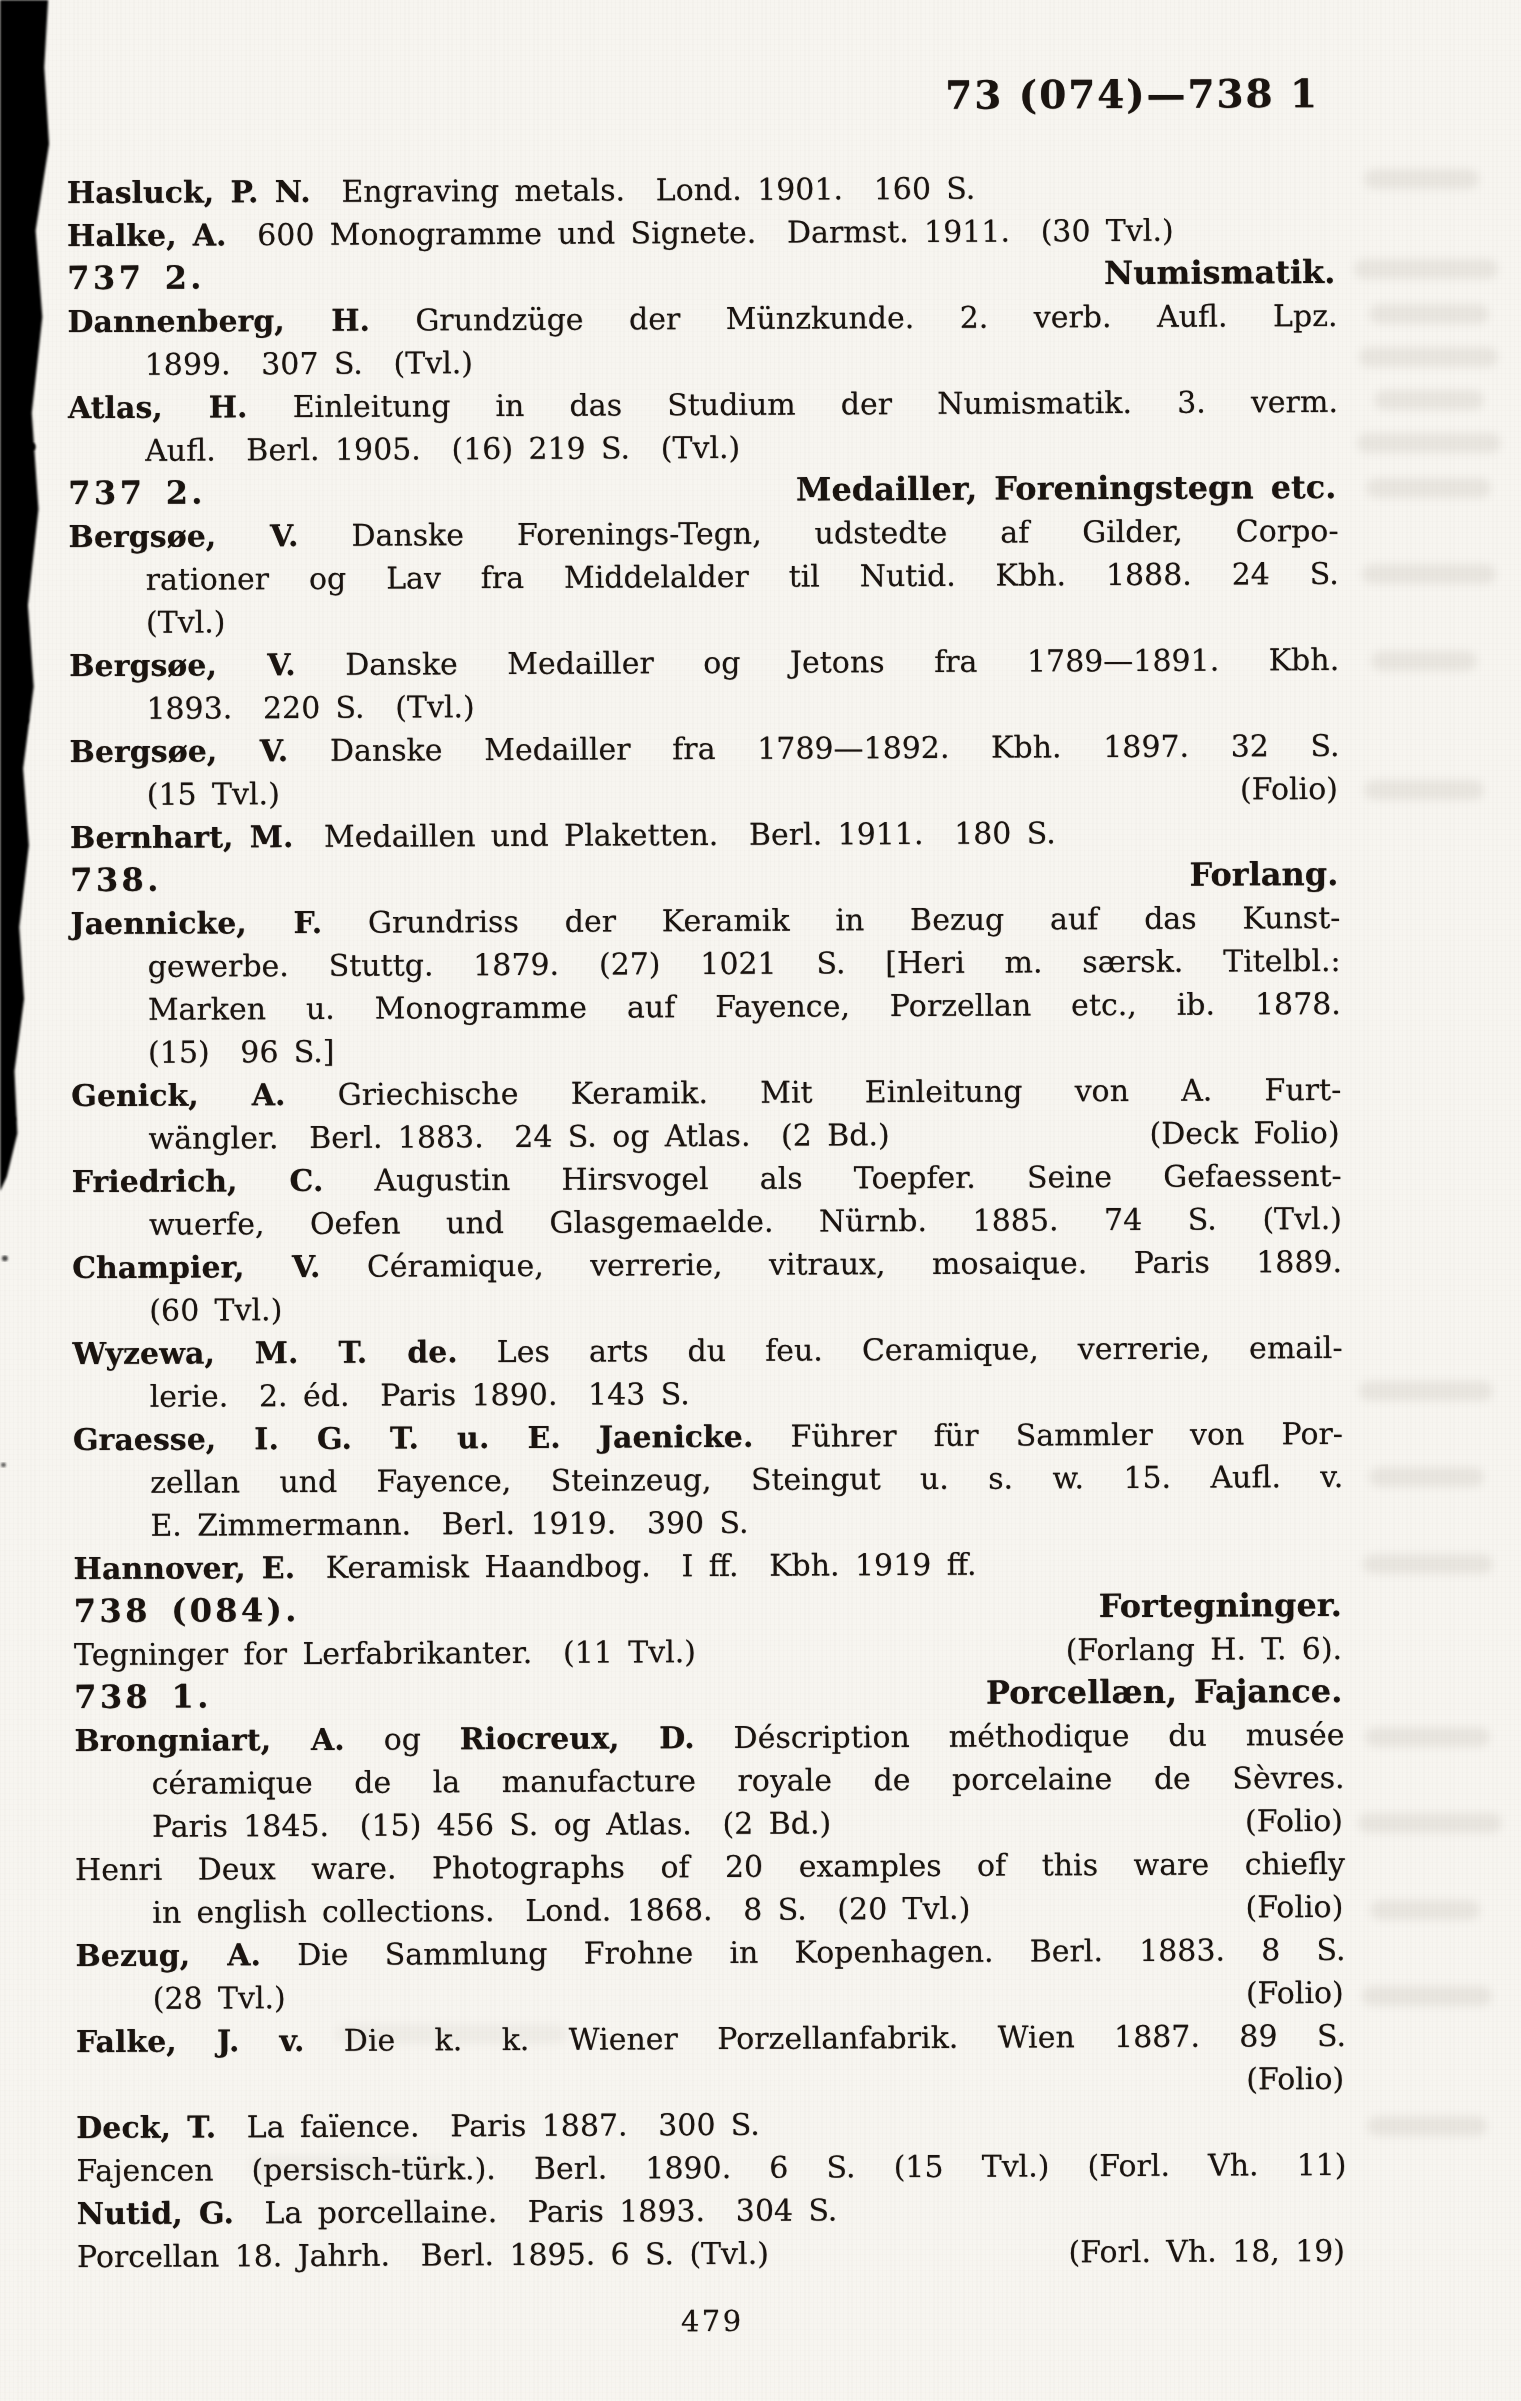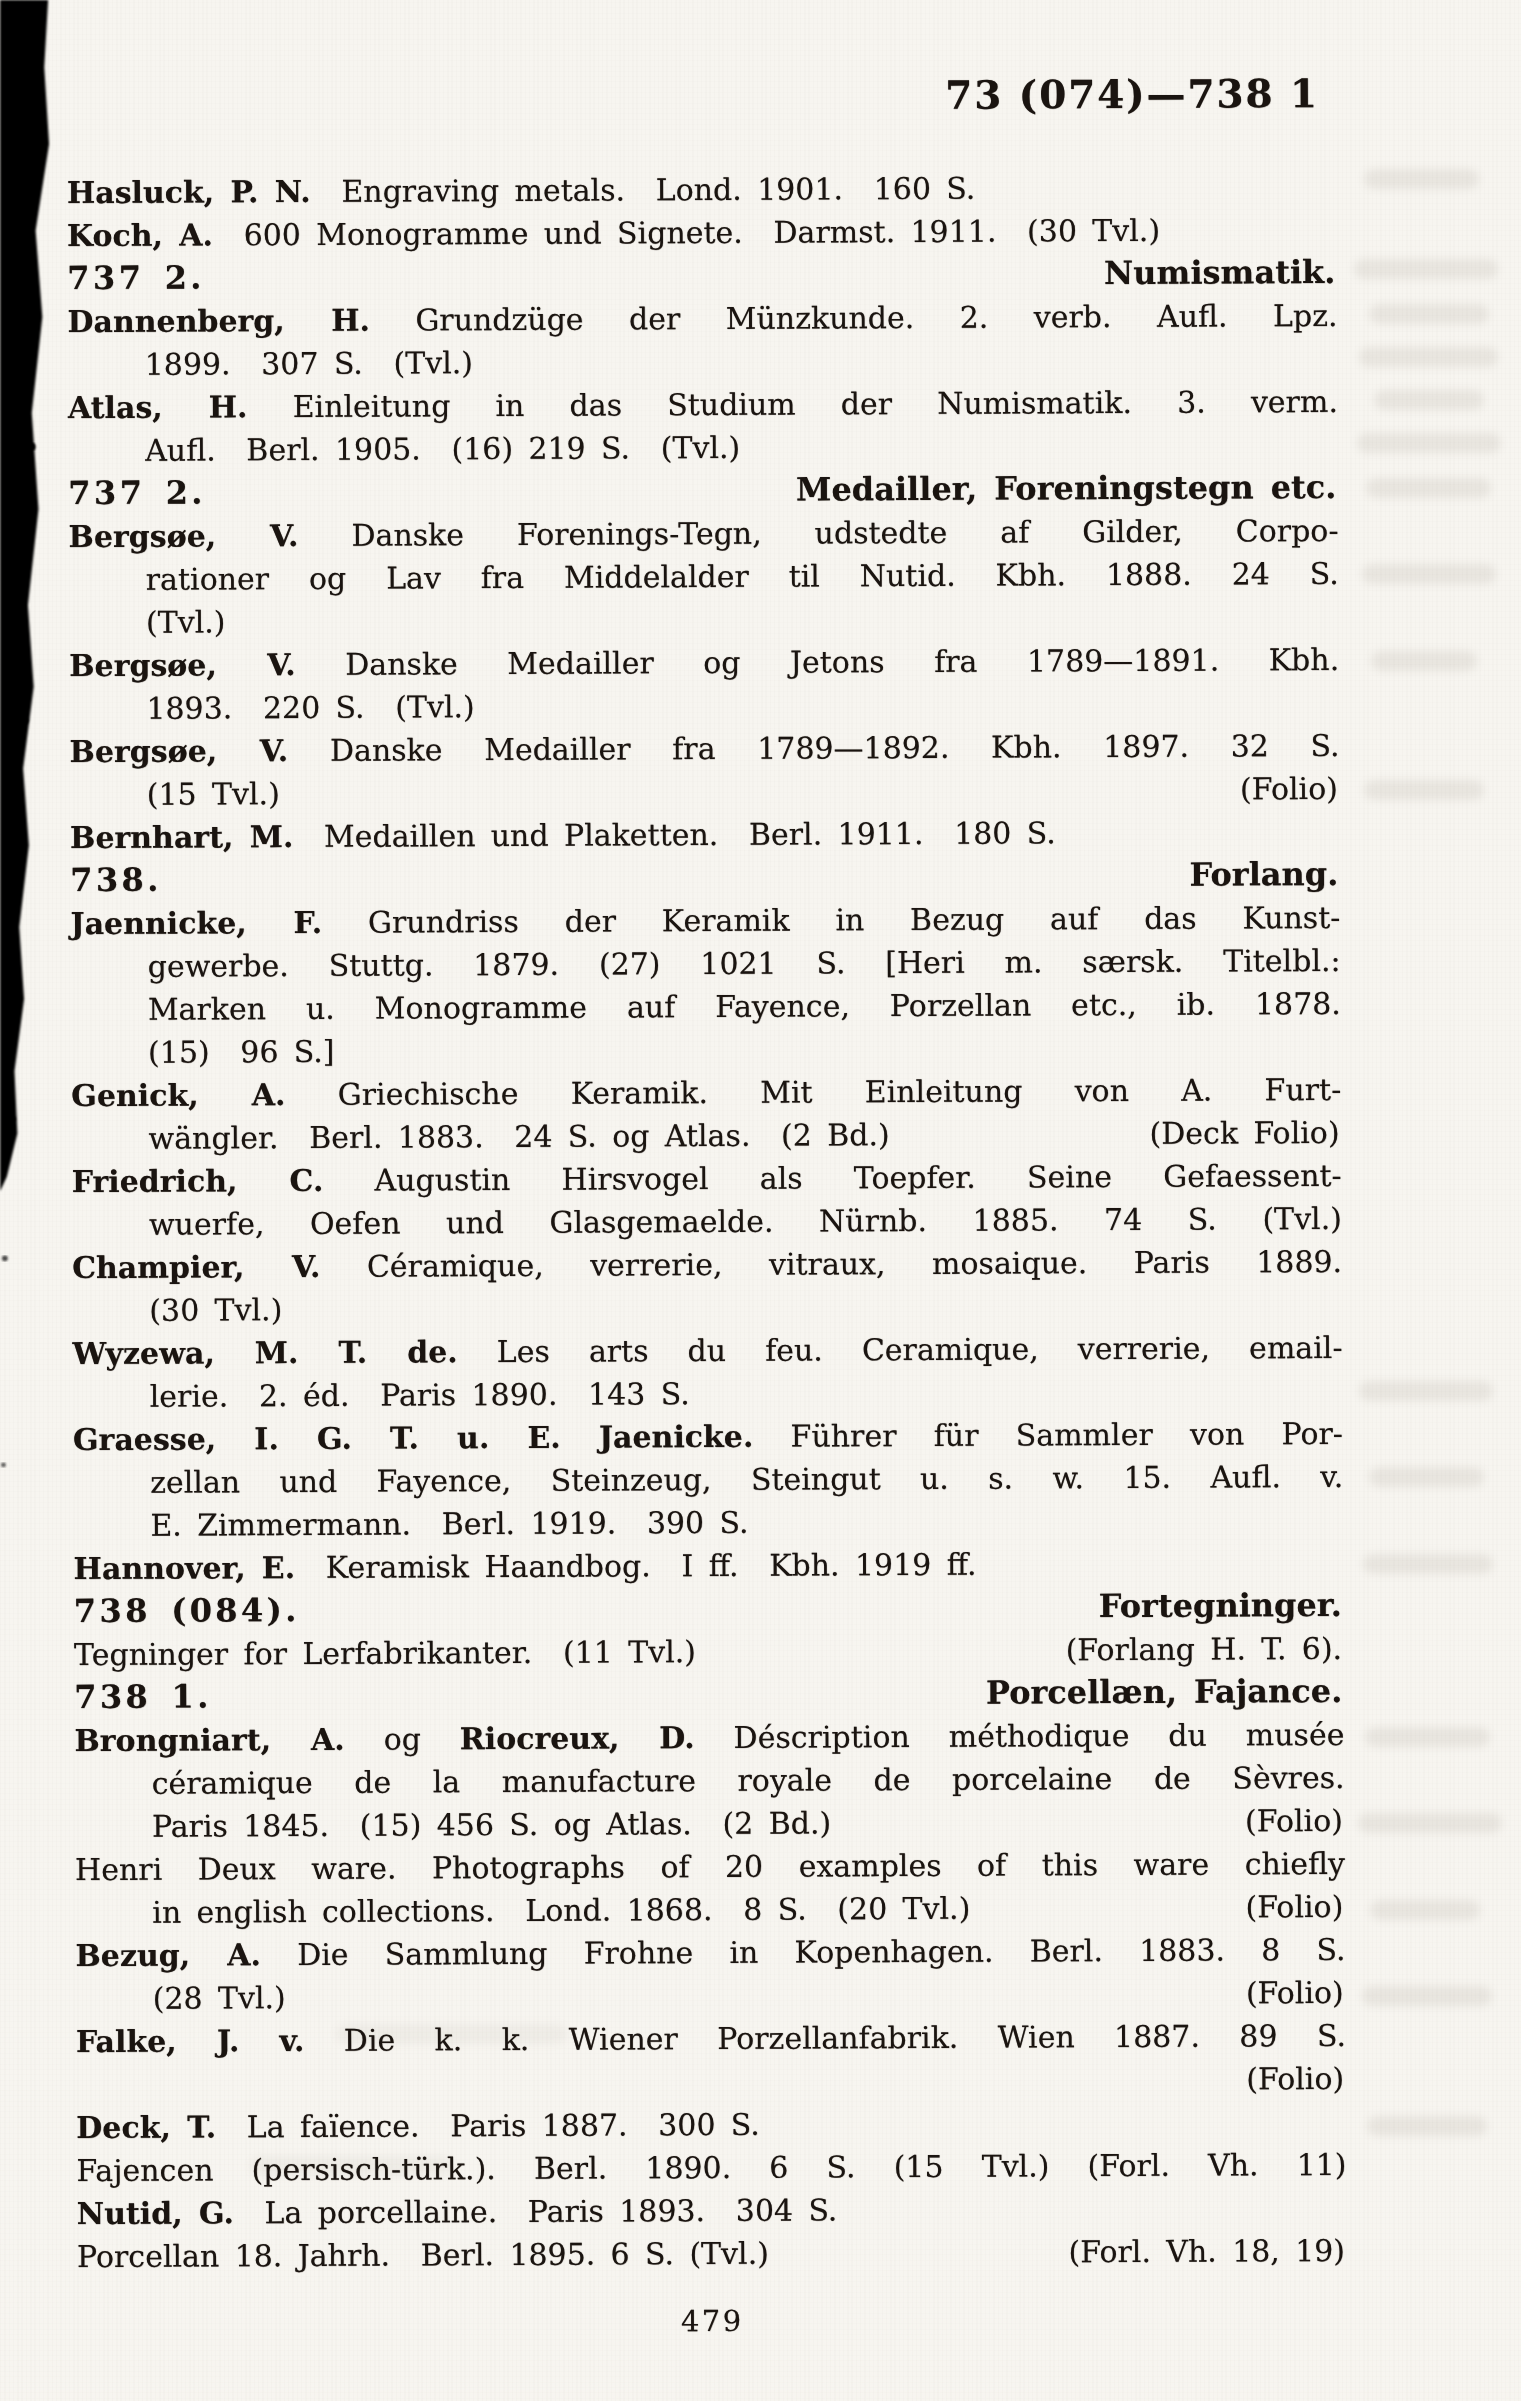--- a/index.html
+++ b/index.html
@@ -82,21 +82,21 @@
   <div class="ghost" style="left:1370px;top:1900px;width:110px;"></div>
   <div class="ghost" style="left:1362px;top:1986px;width:130px;"></div>
   <div class="ghost" style="left:1367px;top:2116px;width:120px;"></div>
   <div class="ghost" style="left:336px;top:2024px;width:231px;opacity:.07;"></div>
   <div class="ghost" style="left:250px;top:2156px;width:202px;opacity:.07;"></div>
 
   <div class="colwrap">
     <div class="header b">73 (074)—738 1</div>
     <div class="lines">
         <div class="line"><span class="b">Hasluck, P. N.</span><span>  Engraving metals.  Lond. 1901.  160 S.</span></div>
-        <div class="line"><span class="b">Koch, A.</span><span>  600 Monogramme und Signete.  Darmst. 1911.  (30 Tvl.)</span></div>
+        <div class="line"><span class="b">Halke, A.</span><span>  600 Monogramme und Signete.  Darmst. 1911.  (30 Tvl.)</span></div>
         <div class="line heading"><span class="b num">737 2.</span><span class="b right">Numismatik.</span></div>
         <div class="line just"><span class="b">Dannenberg, H.</span><span> Grundzüge der Münzkunde. 2. verb. Aufl. Lpz.</span></div>
         <div class="line indent"><span>1899.  307 S.  (Tvl.)</span></div>
         <div class="line just"><span class="b">Atlas, H.</span><span> Einleitung in das Studium der Numismatik. 3. verm.</span></div>
         <div class="line indent"><span>Aufl.  Berl. 1905.  (16) 219 S.  (Tvl.)</span></div>
         <div class="line heading"><span class="b num">737 2.</span><span class="b right">Medailler, Foreningstegn etc.</span></div>
         <div class="line just"><span class="b">Bergsøe, V.</span><span> Danske Forenings-Tegn, udstedte af Gilder, Corpo-</span></div>
         <div class="line indent just"><span>rationer og Lav fra Middelalder til Nutid. Kbh. 1888. 24 S.</span></div>
         <div class="line indent"><span>(Tvl.)</span></div>
         <div class="line just"><span class="b">Bergsøe, V.</span><span> Danske Medailler og Jetons fra 1789—1891. Kbh.</span></div>
@@ -107,21 +107,21 @@
         <div class="line heading"><span class="b num">738.</span><span class="b right">Forlang.</span></div>
         <div class="line just"><span class="b">Jaennicke, F.</span><span> Grundriss der Keramik in Bezug auf das Kunst-</span></div>
         <div class="line indent just"><span>gewerbe. Stuttg. 1879. (27) 1021 S. [Heri m. særsk. Titelbl.:</span></div>
         <div class="line indent just"><span>Marken u. Monogramme auf Fayence, Porzellan etc., ib. 1878.</span></div>
         <div class="line indent"><span>(15)  96 S.]</span></div>
         <div class="line just"><span class="b">Genick, A.</span><span> Griechische Keramik. Mit Einleitung von A. Furt-</span></div>
         <div class="line indent"><span>wängler.  Berl. 1883.  24 S. og Atlas.  (2 Bd.)</span><span class="right">(Deck Folio)</span></div>
         <div class="line just"><span class="b">Friedrich, C.</span><span> Augustin Hirsvogel als Toepfer. Seine Gefaessent-</span></div>
         <div class="line indent just"><span>wuerfe, Oefen und Glasgemaelde. Nürnb. 1885. 74 S. (Tvl.)</span></div>
         <div class="line just"><span class="b">Champier, V.</span><span> Céramique, verrerie, vitraux, mosaique. Paris 1889.</span></div>
-        <div class="line indent"><span>(30 Tvl.)</span></div>
+        <div class="line indent"><span>(60 Tvl.)</span></div>
         <div class="line just"><span class="b">Wyzewa, M. T. de.</span><span> Les arts du feu. Ceramique, verrerie, email-</span></div>
         <div class="line indent"><span>lerie.  2. éd.  Paris 1890.  143 S.</span></div>
         <div class="line just"><span class="b">Graesse, I. G. T. u. E. Jaenicke.</span><span> Führer für Sammler von Por-</span></div>
         <div class="line indent just"><span>zellan und Fayence, Steinzeug, Steingut u. s. w. 15. Aufl. v.</span></div>
         <div class="line indent"><span>E. Zimmermann.  Berl. 1919.  390 S.</span></div>
         <div class="line"><span class="b">Hannover, E.</span><span>  Keramisk Haandbog.  I ff.  Kbh. 1919 ff.</span></div>
         <div class="line heading"><span class="b num">738 (084).</span><span class="b right">Fortegninger.</span></div>
         <div class="line"><span>Tegninger for Lerfabrikanter.  (11 Tvl.)</span><span class="right">(Forlang H. T. 6).</span></div>
         <div class="line heading"><span class="b num">738 1.</span><span class="b right">Porcellæn, Fajance.</span></div>
         <div class="line just"><span class="b">Brongniart, A.</span><span> og </span><span class="b">Riocreux, D.</span><span> Déscription méthodique du musée</span></div>

